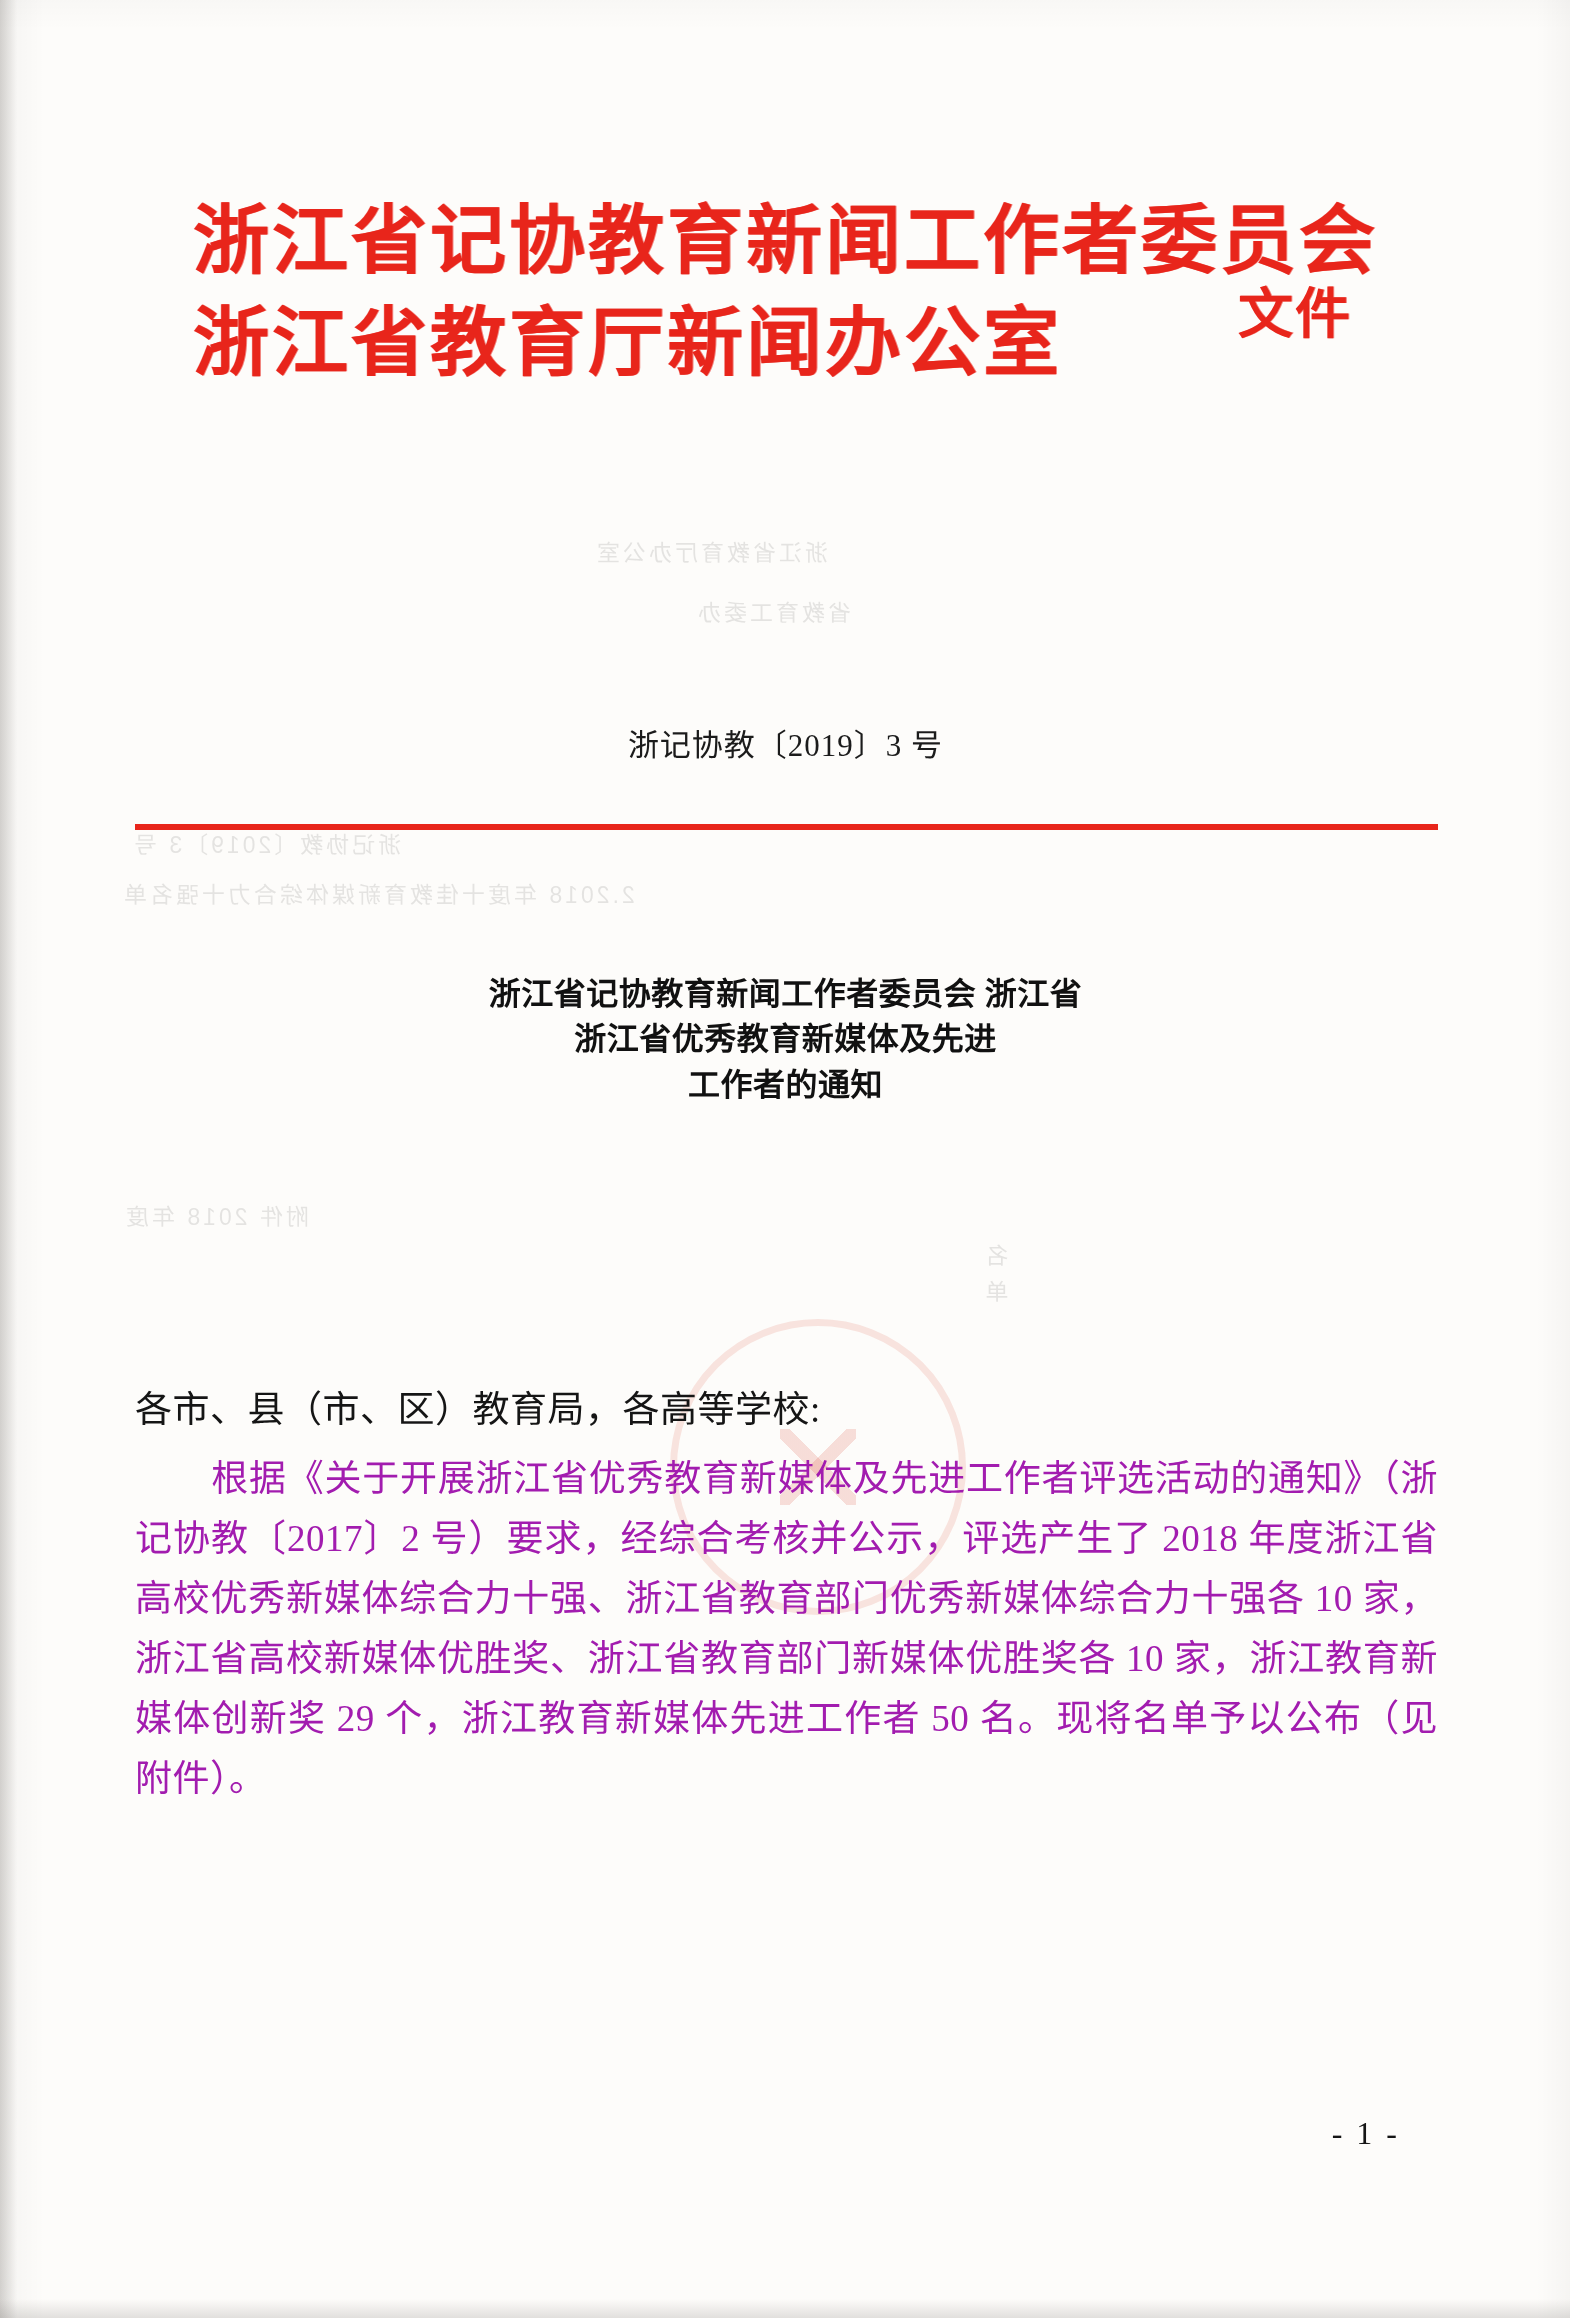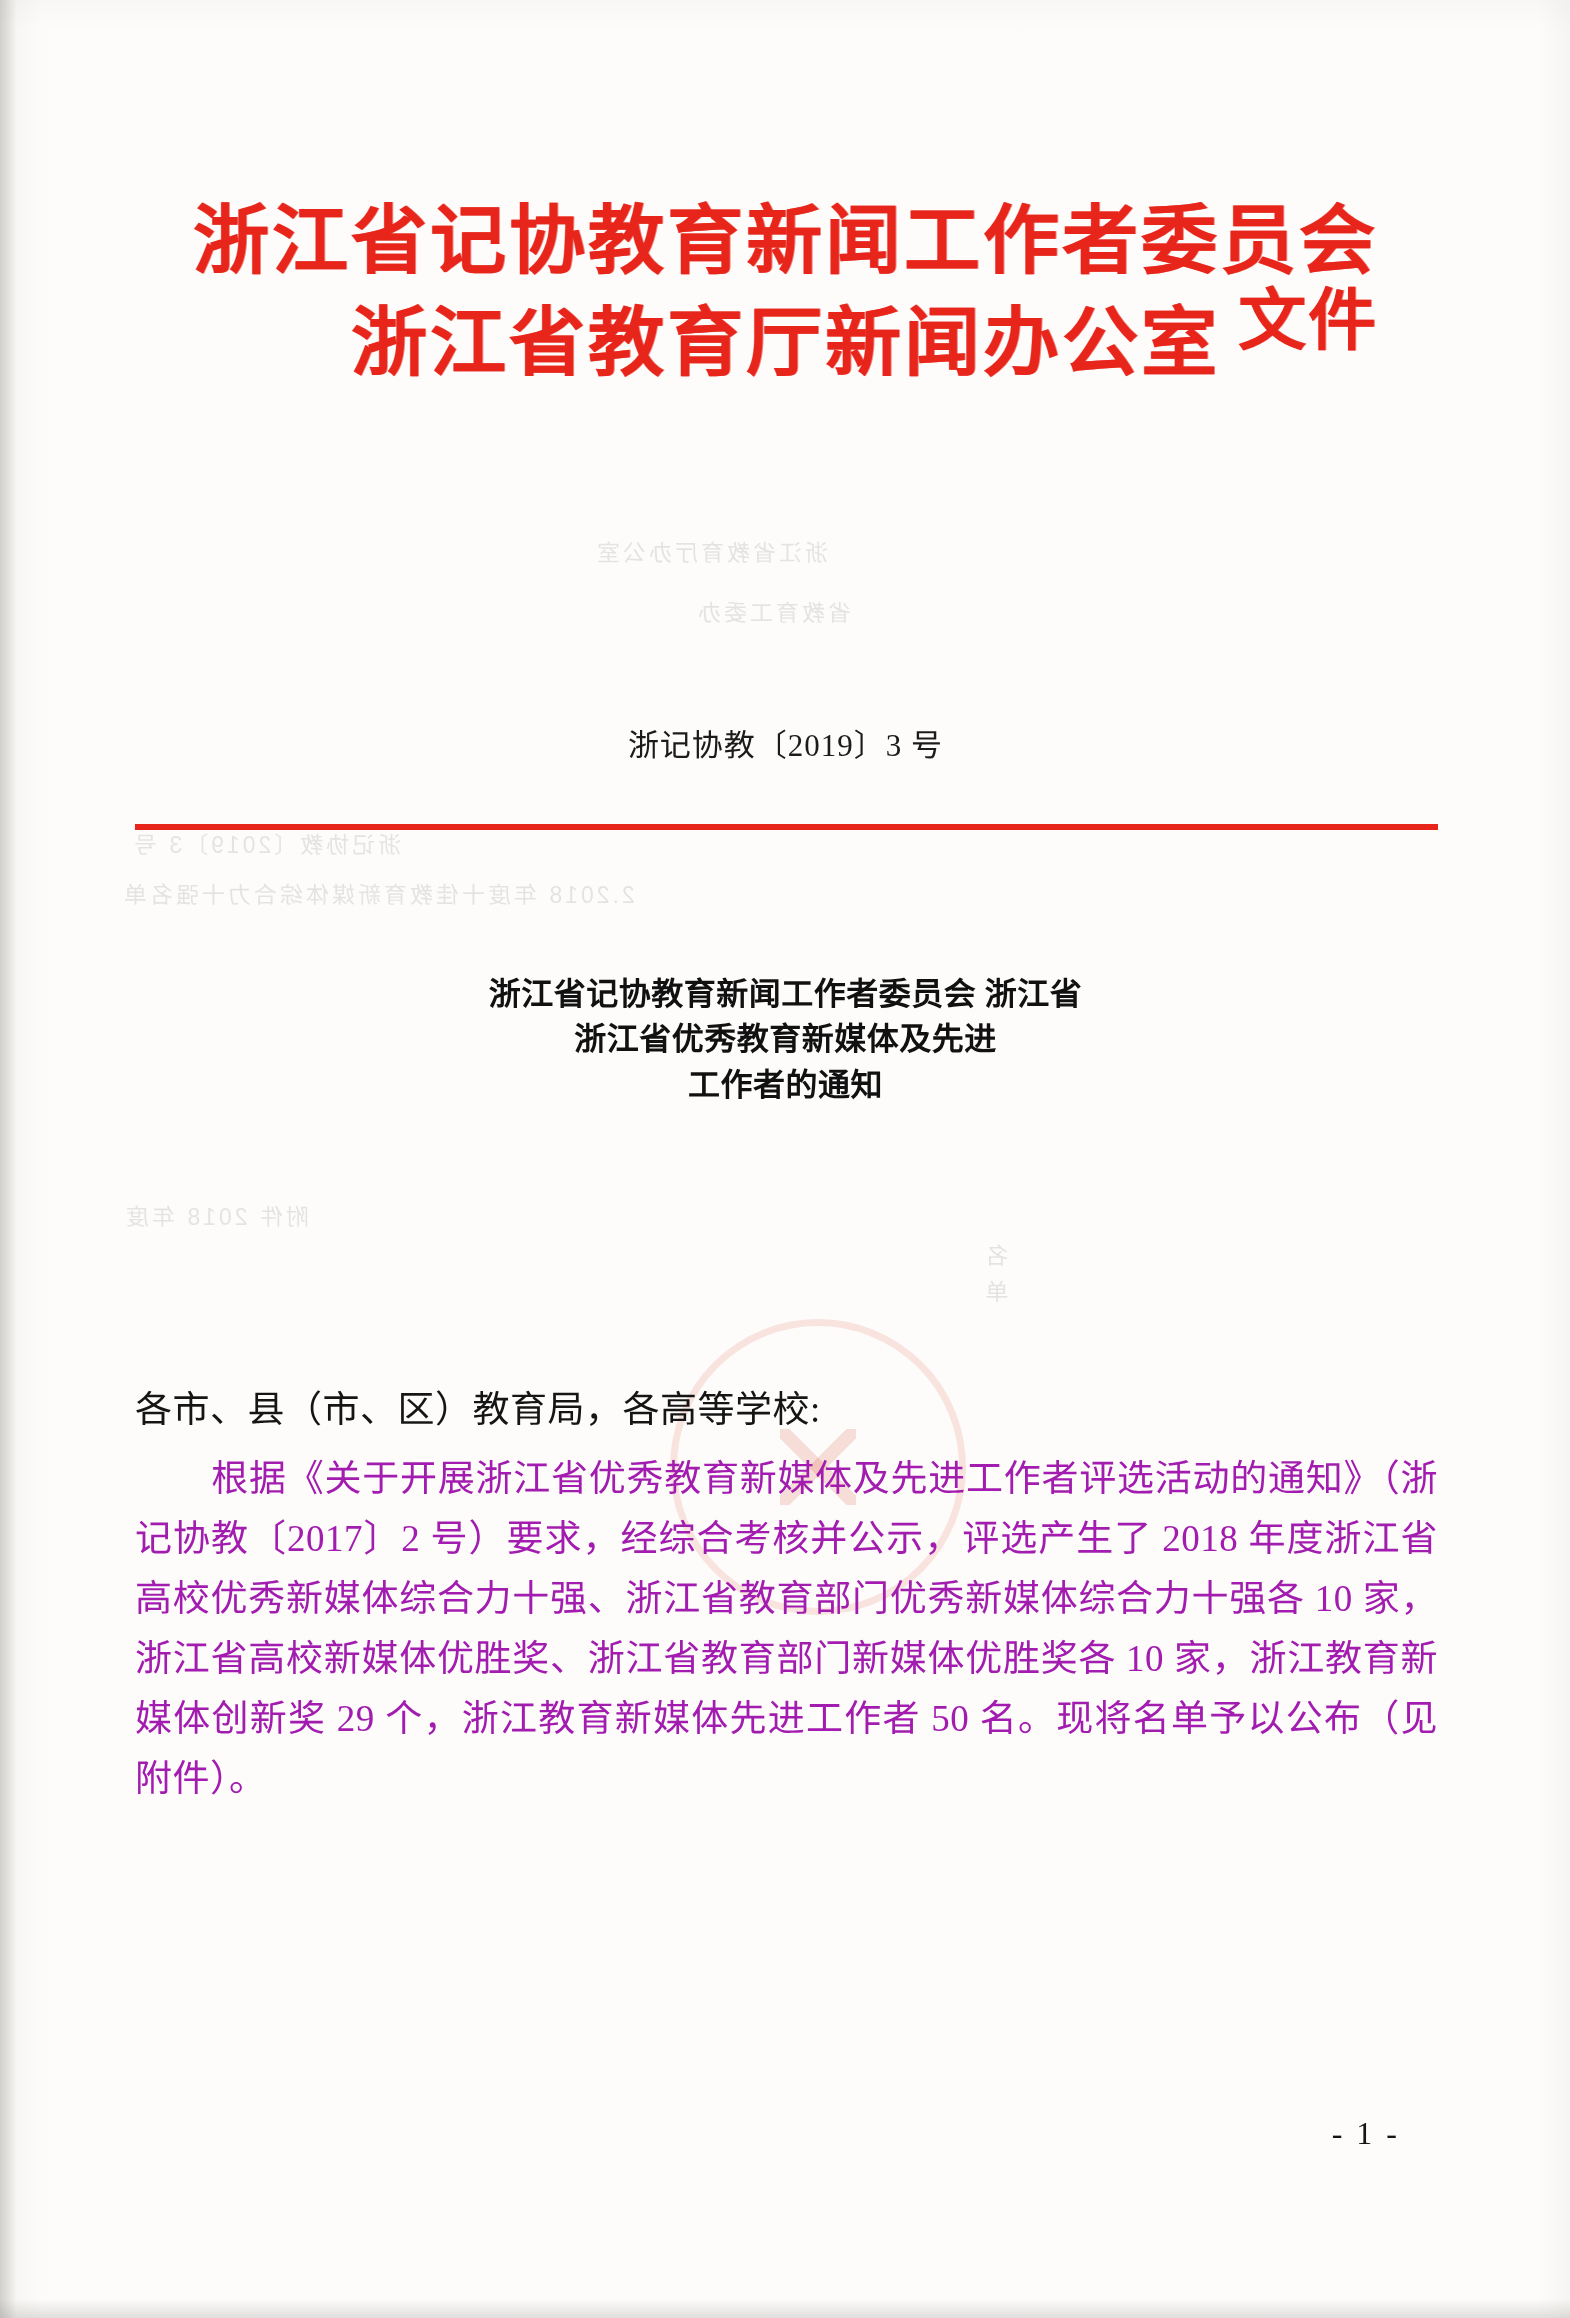--- a/index.html
+++ b/index.html
@@ -70,40 +70,40 @@
   .masthead {
     position: absolute;
     left: 0;
     right: 0;
     top: 191px;
     text-align: center;
   }
   .masthead-lines {
     display: inline-block;
     position: relative;
-    text-align: center;
+    text-align: left;
   }
   .masthead-line {
     color: #e8251b;
     font-family: "Liberation Serif", "DejaVu Serif", serif;
     font-weight: bold;
     font-size: 76px;
     line-height: 1.34;
     letter-spacing: 3px;
     white-space: nowrap;
     text-shadow: 1px 0 0 rgba(232,37,27,0.55), -0.5px 0 0 rgba(232,37,27,0.35);
   }
   .masthead-suffix {
     position: absolute;
     left: 1045px;
     top: 96px;
     color: #e8251b;
     font-family: "Liberation Serif", "DejaVu Serif", serif;
     font-weight: bold;
-    font-size: 68px;
+    font-size: 55px;
     line-height: 1;
     letter-spacing: 2px;
     white-space: nowrap;
     text-shadow: 1px 0 0 rgba(232,37,27,0.55);
   }
 
   .doc-number {
     position: absolute;
     left: 0;
     right: 0;

